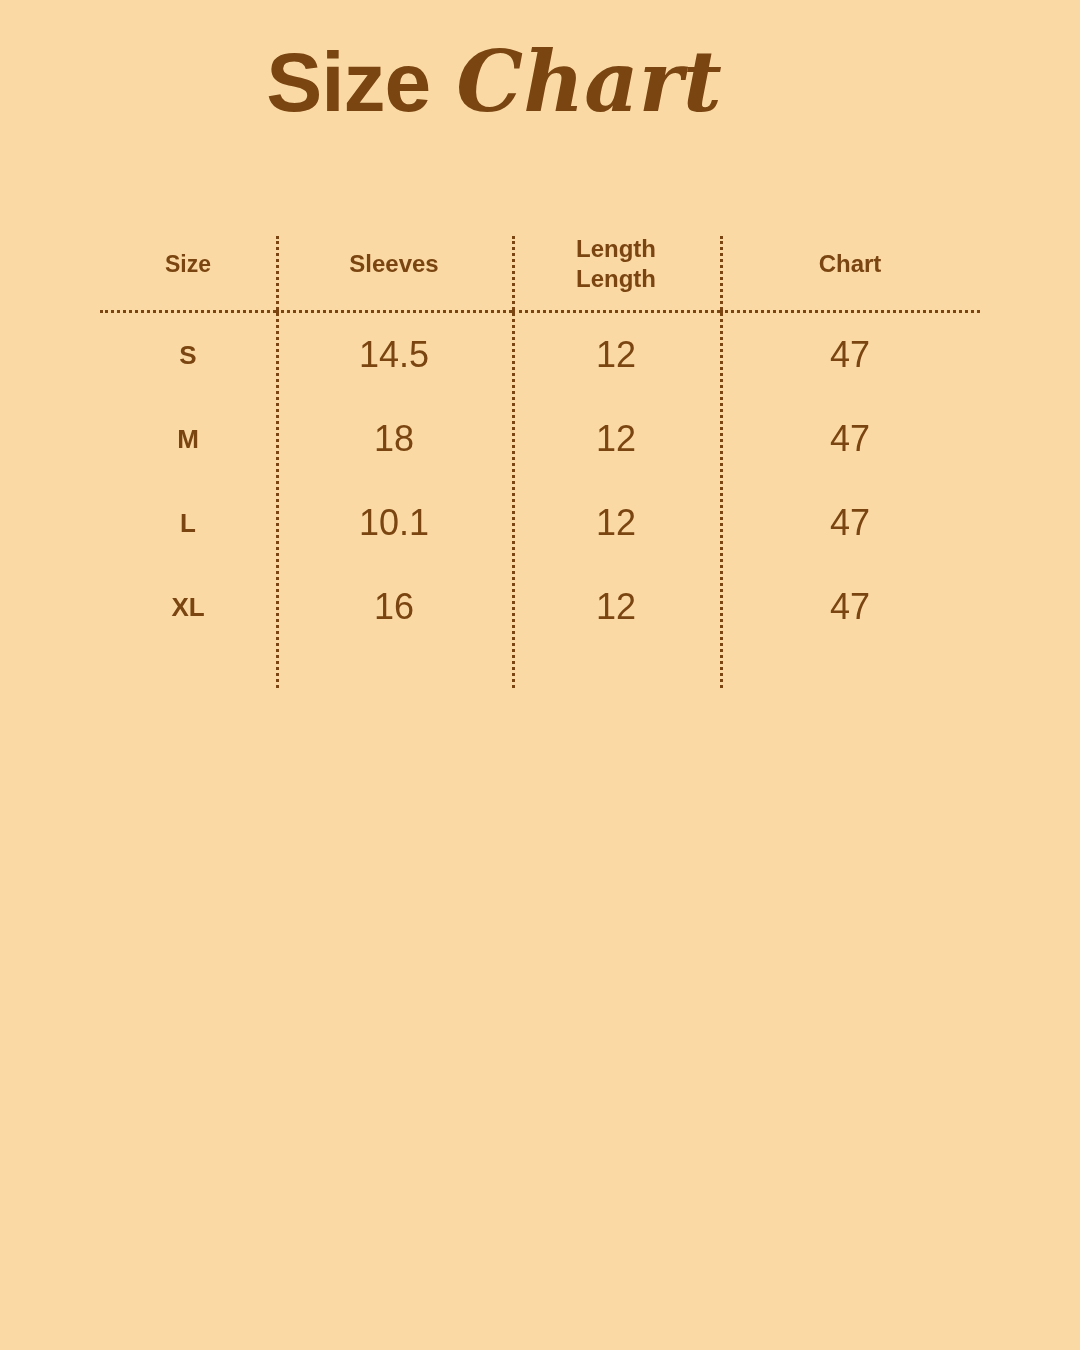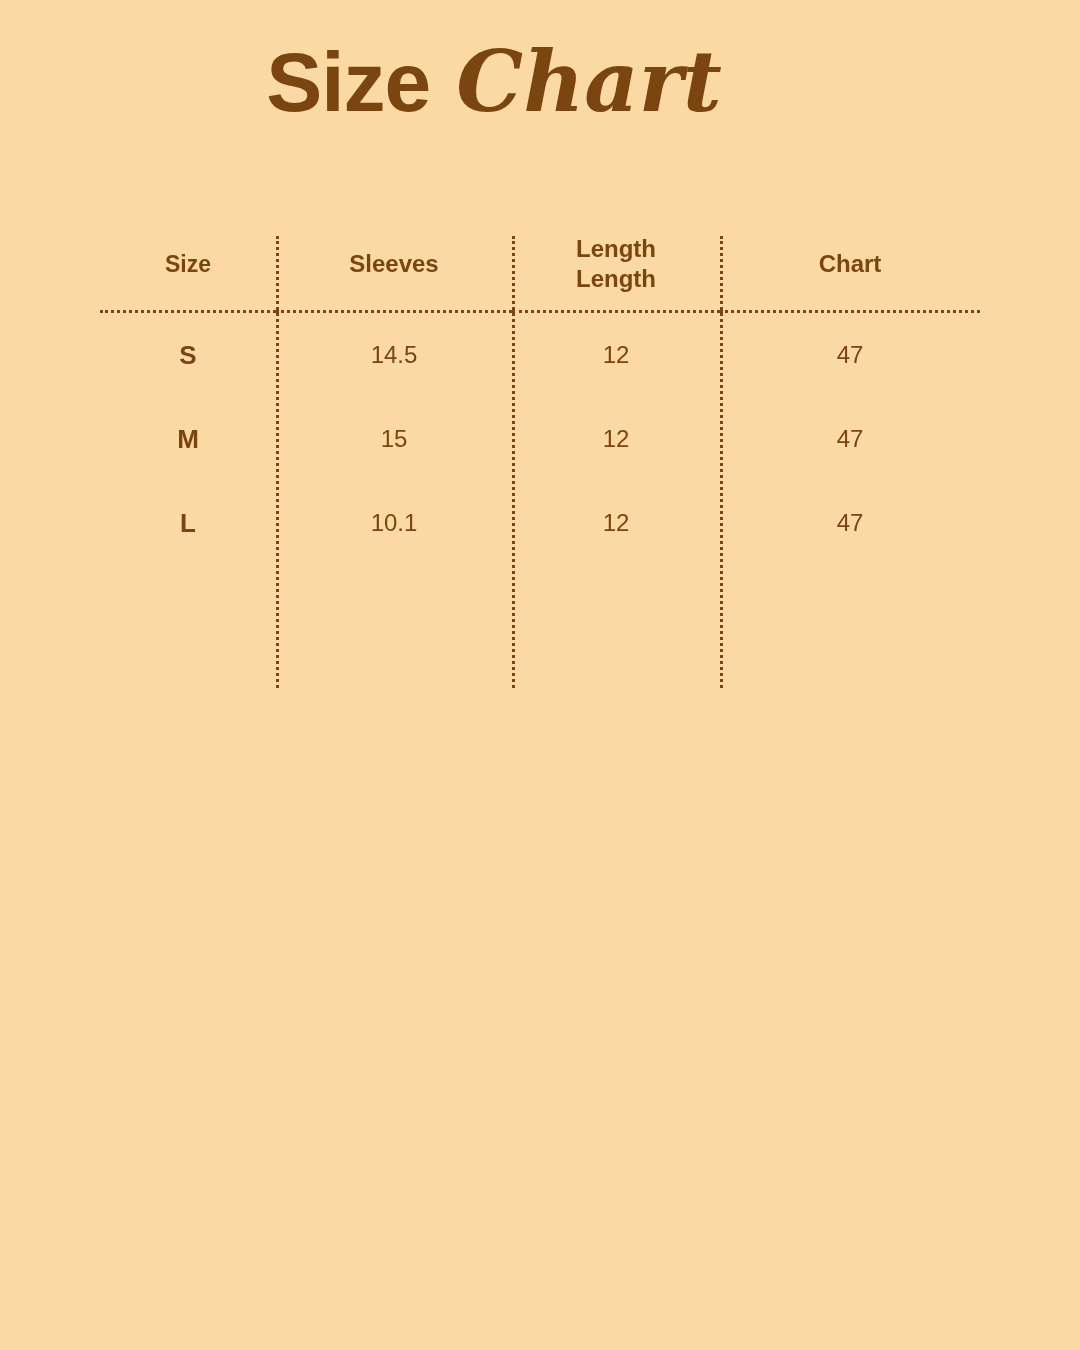--- a/index.html
+++ b/index.html
@@ -81,21 +81,21 @@
     color: #7a4510;
     padding: 6px 0 16px 0;
     text-align: center;
     vertical-align: middle;
     line-height: 1.25;
     border-bottom: 3px dotted #7a4510;
   }
   thead th.col-size { font-size: 23px; }
 
   tbody td {
-    font-size: 24px;
+    font-size: 36px;
     font-weight: normal;
     color: #7a4510;
     text-align: center;
     height: 82px;
     vertical-align: middle;
   }
   tbody td.size-cell {
     font-size: 26px;
     font-weight: bold;
   }
@@ -149,27 +149,33 @@
       </thead>
       <tbody>
         <tr>
           <td class="size-cell">S</td>
           <td>14.5</td>
           <td>12</td>
           <td>47</td>
         </tr>
         <tr>
           <td class="size-cell">M</td>
-          <td>15</td>
+          <td>18</td>
           <td>12</td>
           <td>47</td>
         </tr>
         <tr>
           <td class="size-cell">L</td>
           <td>10.1</td>
+          <td>12</td>
+          <td>47</td>
+        </tr>
+        <tr>
+          <td class="size-cell">XL</td>
+          <td>16</td>
           <td>12</td>
           <td>47</td>
         </tr>
       </tbody>
     </table>
   </div>
 
 </div>
 
 </body></html>

